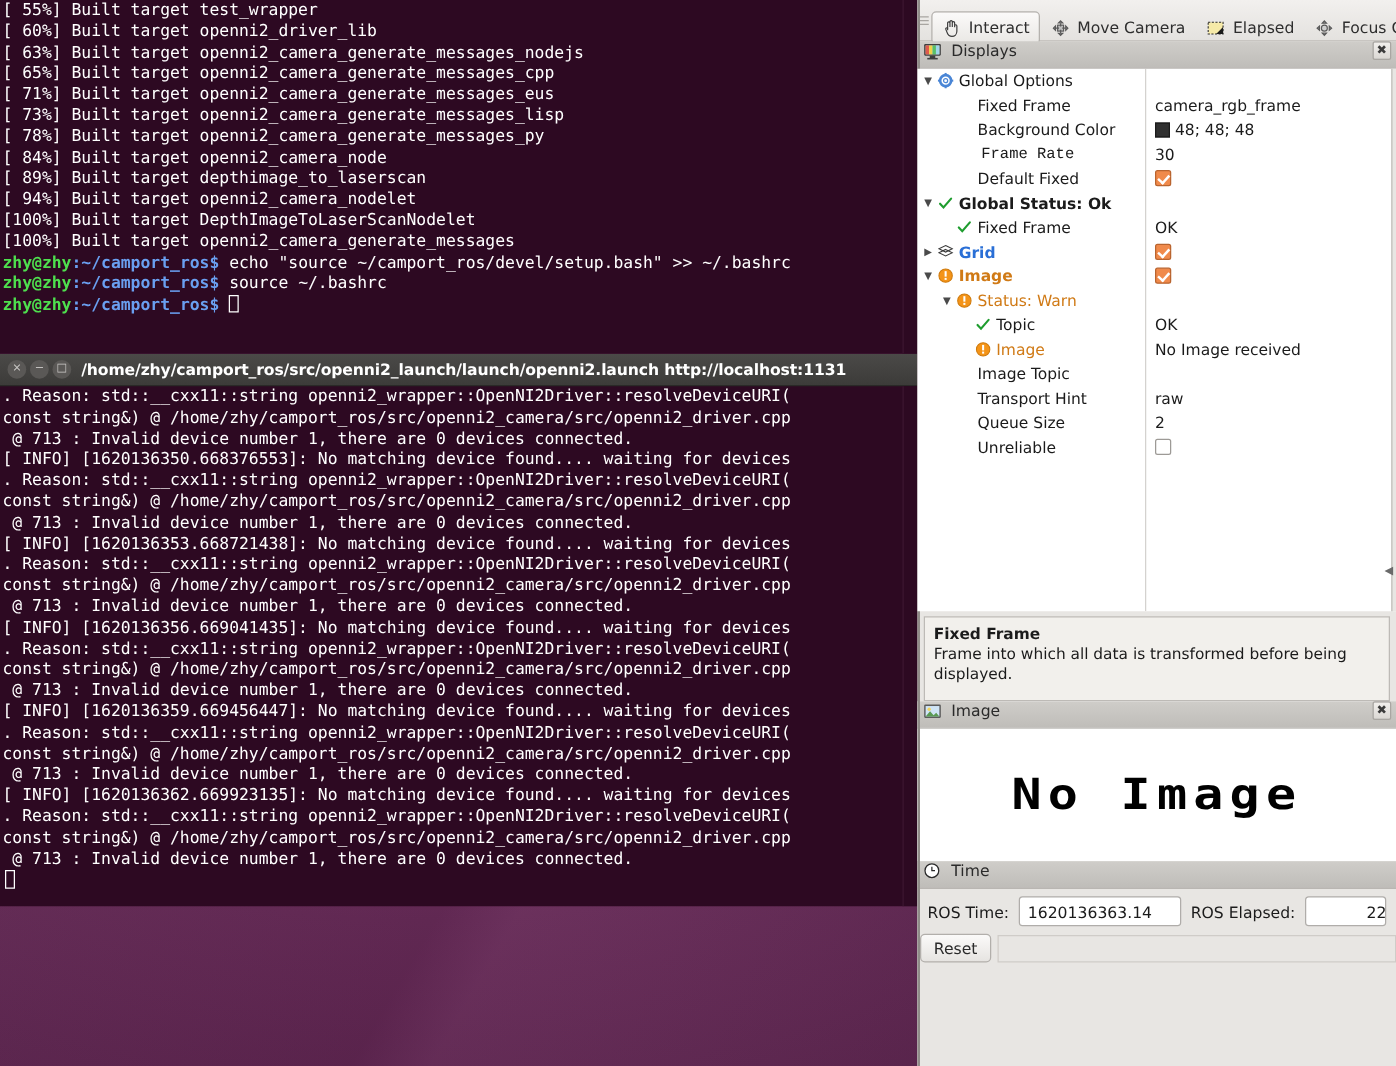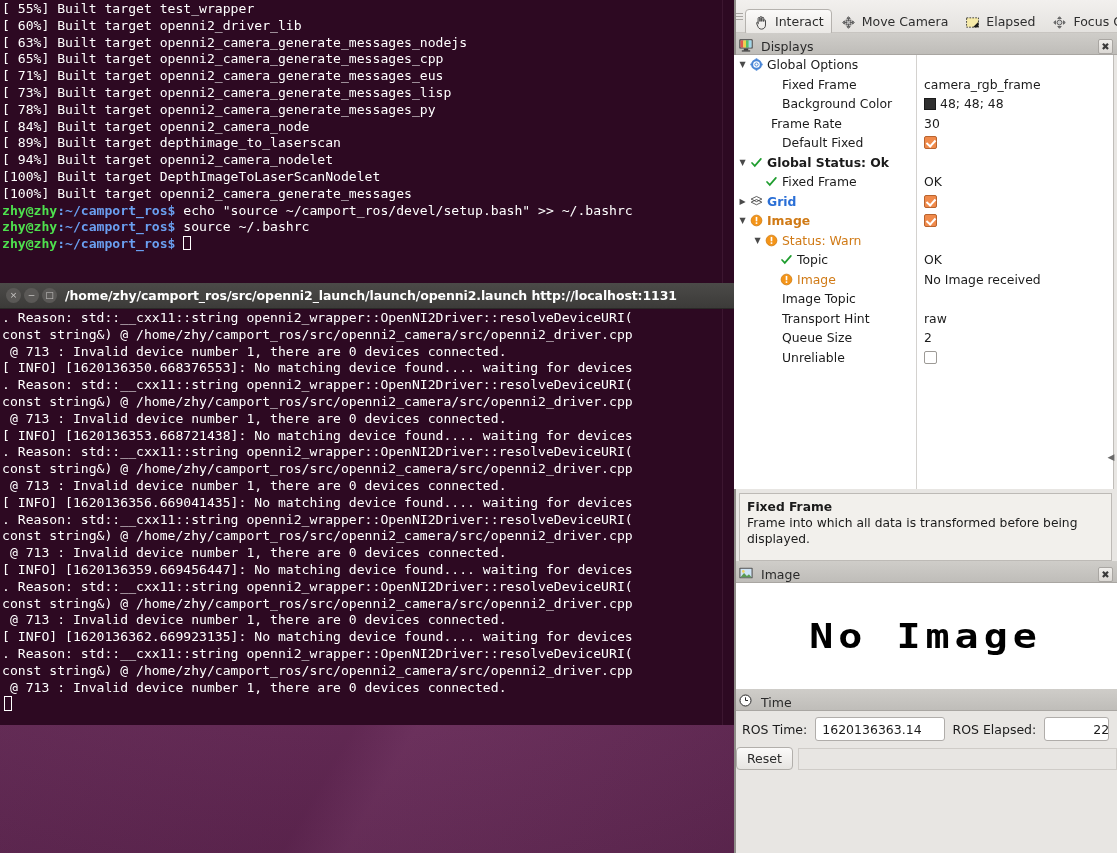--- a/index.html
+++ b/index.html
@@ -96,21 +96,21 @@
     white-space: nowrap; border: 1px solid transparent; border-radius: 3px; margin-top: 12px;
   }
   .tbtn.active {
     background: linear-gradient(to bottom,#fbfaf9,#e9e7e4);
     border: 1px solid #b5b2ae; border-radius: 4px;
   }
   .ic { width: 17px; height: 17px; flex: 0 0 17px; display: block; }
 
   .panel-head {
     height: 22px; background: linear-gradient(to bottom,#cfcdc9,#bfbdb9);
-    display: flex; align-items: flex-end; padding: 0 4px;
+    display: flex; align-items: flex-start; padding: 0 4px;
     border-bottom: 1px solid #a9a6a2; flex: 0 0 22px;
   }
   .panel-head .ptitle { font-size: 12.5px; color: #2a2a2a; margin-left: 6px; flex: 1; }
   .xclose {
     width: 15px; height: 15px; border-radius: 2px;
     background: linear-gradient(to bottom,#f1efec,#dbd8d4);
     border: 1px solid #a9a6a2; color: #3a3a3a;
     font-size: 10px; line-height: 13px; text-align: center; font-weight: bold;
   }
 
@@ -332,21 +332,21 @@
               <span class="arrow"></span>
               <span class="statico"></span>
               <span class="c-dark" style="margin-left: 3px;">Background Color</span>
             </span>
             <span class="tval">
               <span class="swatch" style="background: rgb(48, 48, 48);"></span>
               <span>48; 48; 48</span>
             </span>
           </div>
           <div class="trow">
-            <span class="tname" style="padding-left: 6px;">
+            <span class="tname" style="padding-left: 20px; font-family: Liberation Mono, monospace;">
               <span class="arrow"></span>
               <span class="statico"></span>
               <span class="c-dark" style="margin-left: 3px;">Frame Rate</span>
             </span>
             <span class="tval">
               <span>30</span>
             </span>
           </div>
           <div class="trow">
             <span class="tname" style="padding-left: 17px;">

